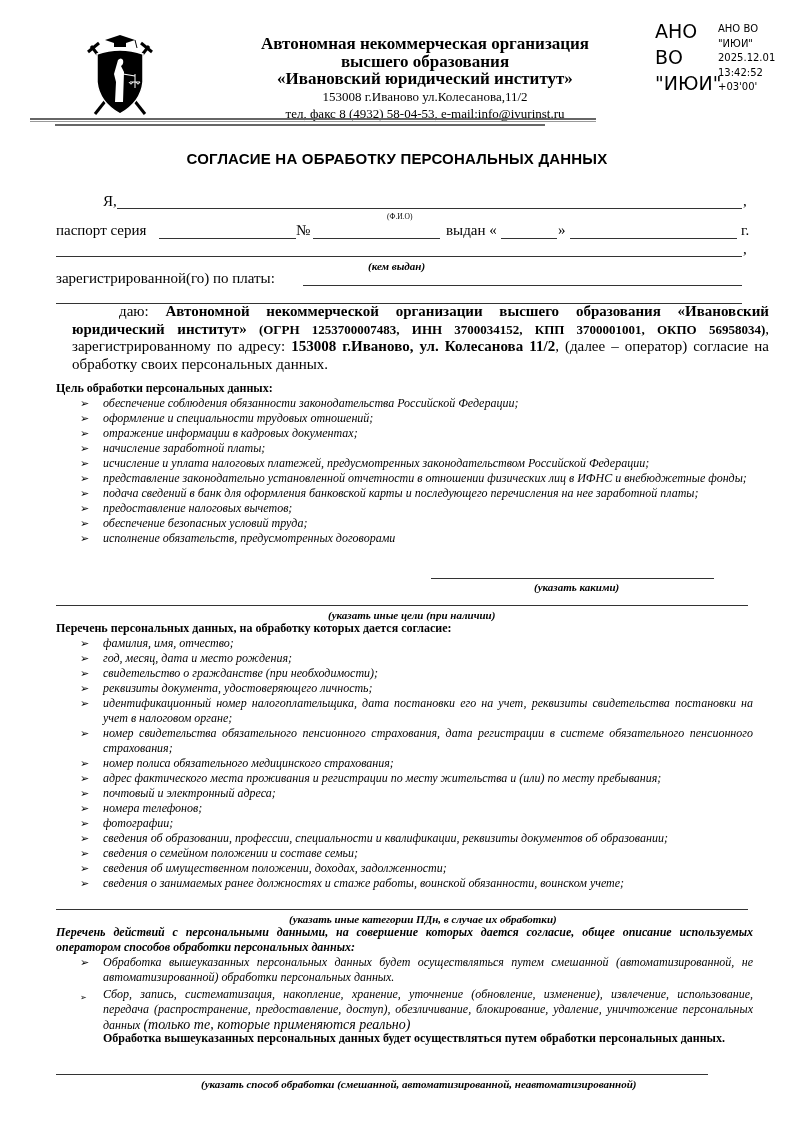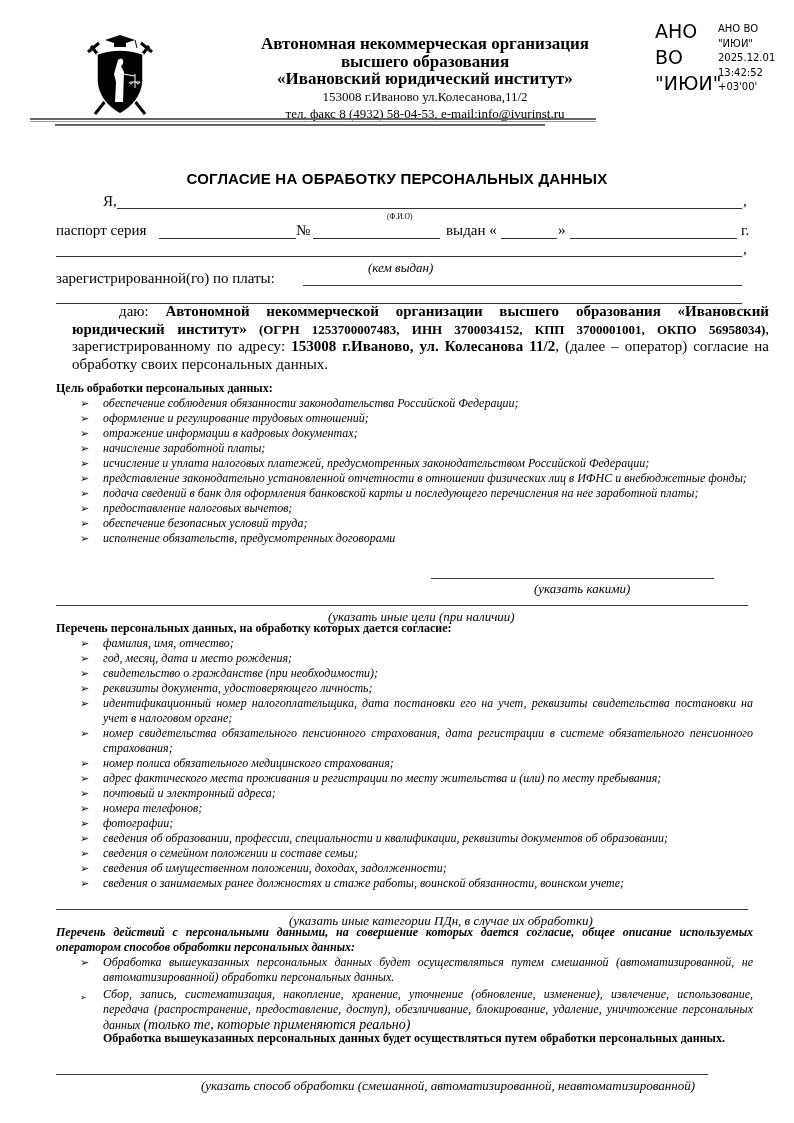--- a/index.html
+++ b/index.html
@@ -11,26 +11,26 @@
   
   #logo { left:85px; top:30px; width:70px; height:90px; }
   #org-block { left:250px; top:35px; width:350px; text-align:center; font-size:13px; line-height:17.5px; }
   #org-block .b { font-size:17px; }
   #stamp-big { left:655px; top:18px; font-size:19px; line-height:26px; font-family:"DejaVu Sans", sans-serif; }
   #stamp-small { left:718px; top:22px; font-size:10px; line-height:14.5px; font-family:"DejaVu Sans", sans-serif; }
 
   .hr { position:absolute; background:#666; }
 
   #doc-title { left:0; width:794px; top:150px; text-align:center; font-family:"Liberation Sans", sans-serif;
-               font-weight:bold; font-size:15px; letter-spacing:0.2px;margin-top:20px; }
+               font-weight:bold; font-size:15px; letter-spacing:0.2px; }
 
   
   .line { position:absolute; border-bottom:1px solid #333; height:0; }
   .ftext { position:absolute; font-size:15px; white-space:nowrap; }
-  .hint { position:absolute; font-size:13px; font-style:italic; white-space:nowrap; }
+  .hint { position:absolute; font-size:11px; font-style:italic; white-space:nowrap;font-weight:bold; }
   .hint-n { position:absolute; font-size:7.5px; white-space:nowrap; }
 
   
   #consent-par { left:72px; top:303px; width:697px; font-size:15px; line-height:17.5px; text-align:justify; }
   #consent-par .ind { display:inline-block; width:47px; }
 
   .sec-h { position:absolute; left:56px; font-size:12px; font-weight:bold; white-space:nowrap; }
   ul.blist { position:absolute; left:80px; width:673px; margin:0; padding:0; list-style:none; font-style:italic; font-size:12px; line-height:15px; }
   ul.blist li { position:relative; padding-left:23px; text-align:justify; }
   ul.blist li .arrow { position:absolute; left:0; top:0; font-style:normal; font-size:11px; }
@@ -113,21 +113,21 @@
 
 <div class="ftext" style="left:56px; top:270px;">зарегистрированной(го) по платы:</div>
 <div class="line" style="left:303px; top:285px; width:439px;"></div>
 <div class="line" style="left:56px; top:303px; width:686px;"></div>
 
 <div id="consent-par" class="abs"><span class="ind"></span><span>даю: </span><span class="b">Автономной некоммерческой организации высшего образования «Ивановский юридический институт»</span><span class="b" style="font-size:13px;"> (ОГРН 1253700007483, ИНН 3700034152, КПП 3700001001, ОКПО 56958034)</span><span>, зарегистрированному по адресу: </span><span class="b">153008 г.Иваново, ул. Колесанова 11/2</span><span>, (далее – оператор) согласие на обработку своих персональных данных.</span></div>
 
 <div class="sec-h" style="top:381px;">Цель обработки персональных данных:</div>
 <ul class="blist" style="top:396px;">
   <li><span class="arrow">➢</span><span>обеспечение соблюдения обязанности законодательства Российской Федерации;</span></li>
-  <li><span class="arrow">➢</span><span>оформление и регулирование трудовых отношений;</span></li>
+  <li><span class="arrow">➢</span><span>оформление и специальности трудовых отношений;</span></li>
   <li><span class="arrow">➢</span><span>отражение информации в кадровых документах;</span></li>
   <li><span class="arrow">➢</span><span>начисление заработной платы;</span></li>
   <li><span class="arrow">➢</span><span>исчисление и уплата налоговых платежей, предусмотренных законодательством Российской Федерации;</span></li>
   <li><span class="arrow">➢</span><span>представление законодательно установленной отчетности в отношении физических лиц в ИФНС и внебюджетные фонды;</span></li>
   <li><span class="arrow">➢</span><span>подача сведений в банк для оформления банковской карты и последующего перечисления на нее заработной платы;</span></li>
   <li><span class="arrow">➢</span><span>предоставление налоговых вычетов;</span></li>
   <li><span class="arrow">➢</span><span>обеспечение безопасных условий труда;</span></li>
   <li><span class="arrow">➢</span><span>исполнение обязательств, предусмотренных договорами</span></li>
 </ul>
 <div class="line" style="left:431px; top:578px; width:283px;"></div>

